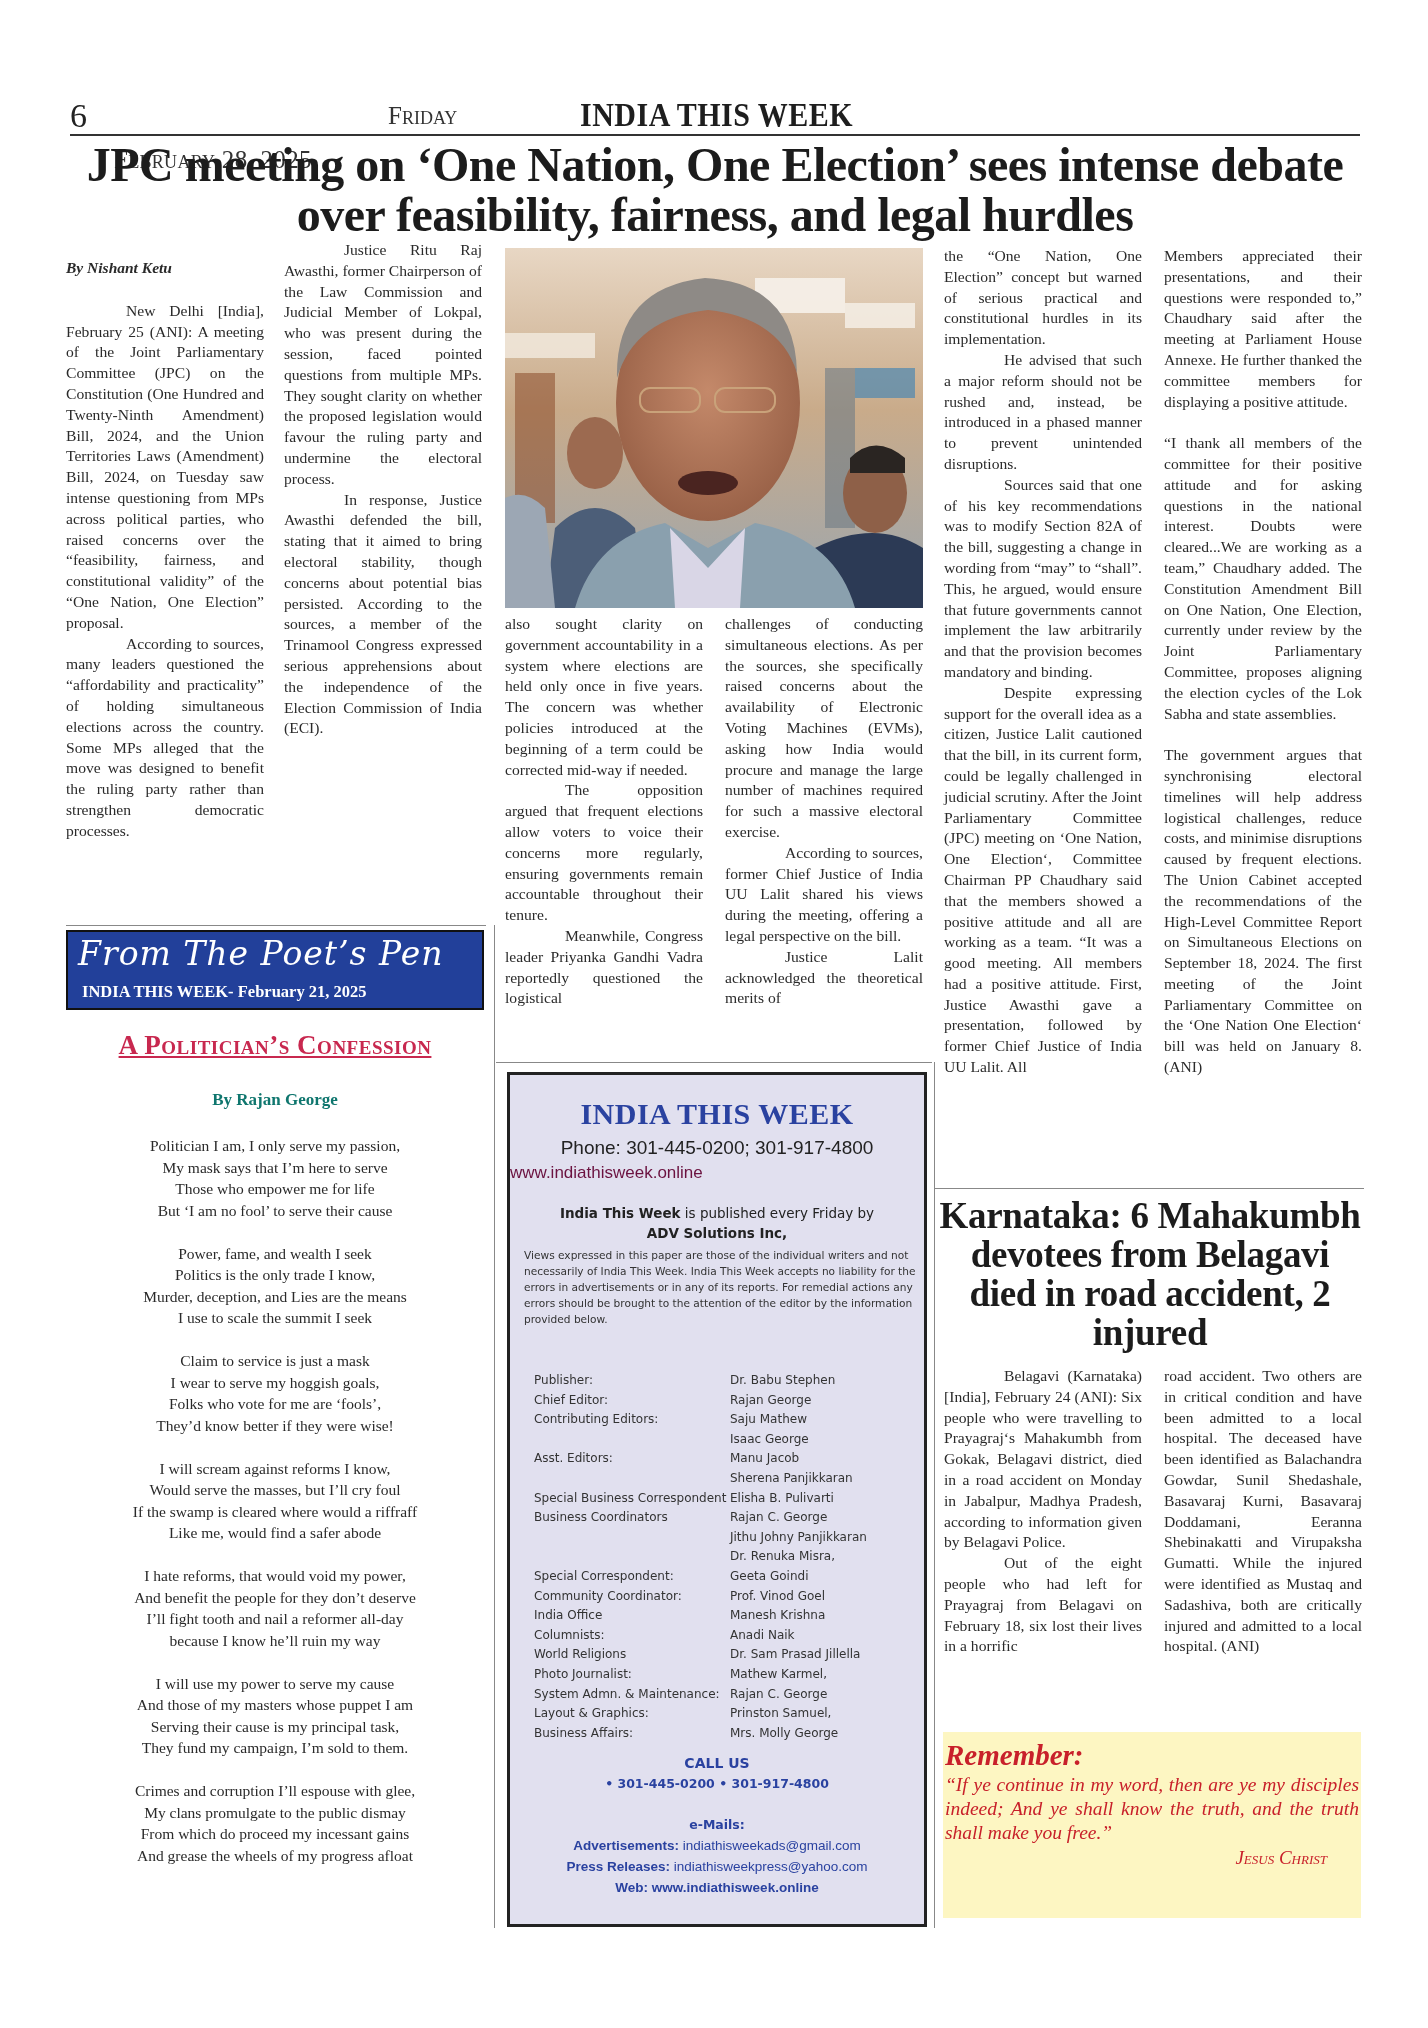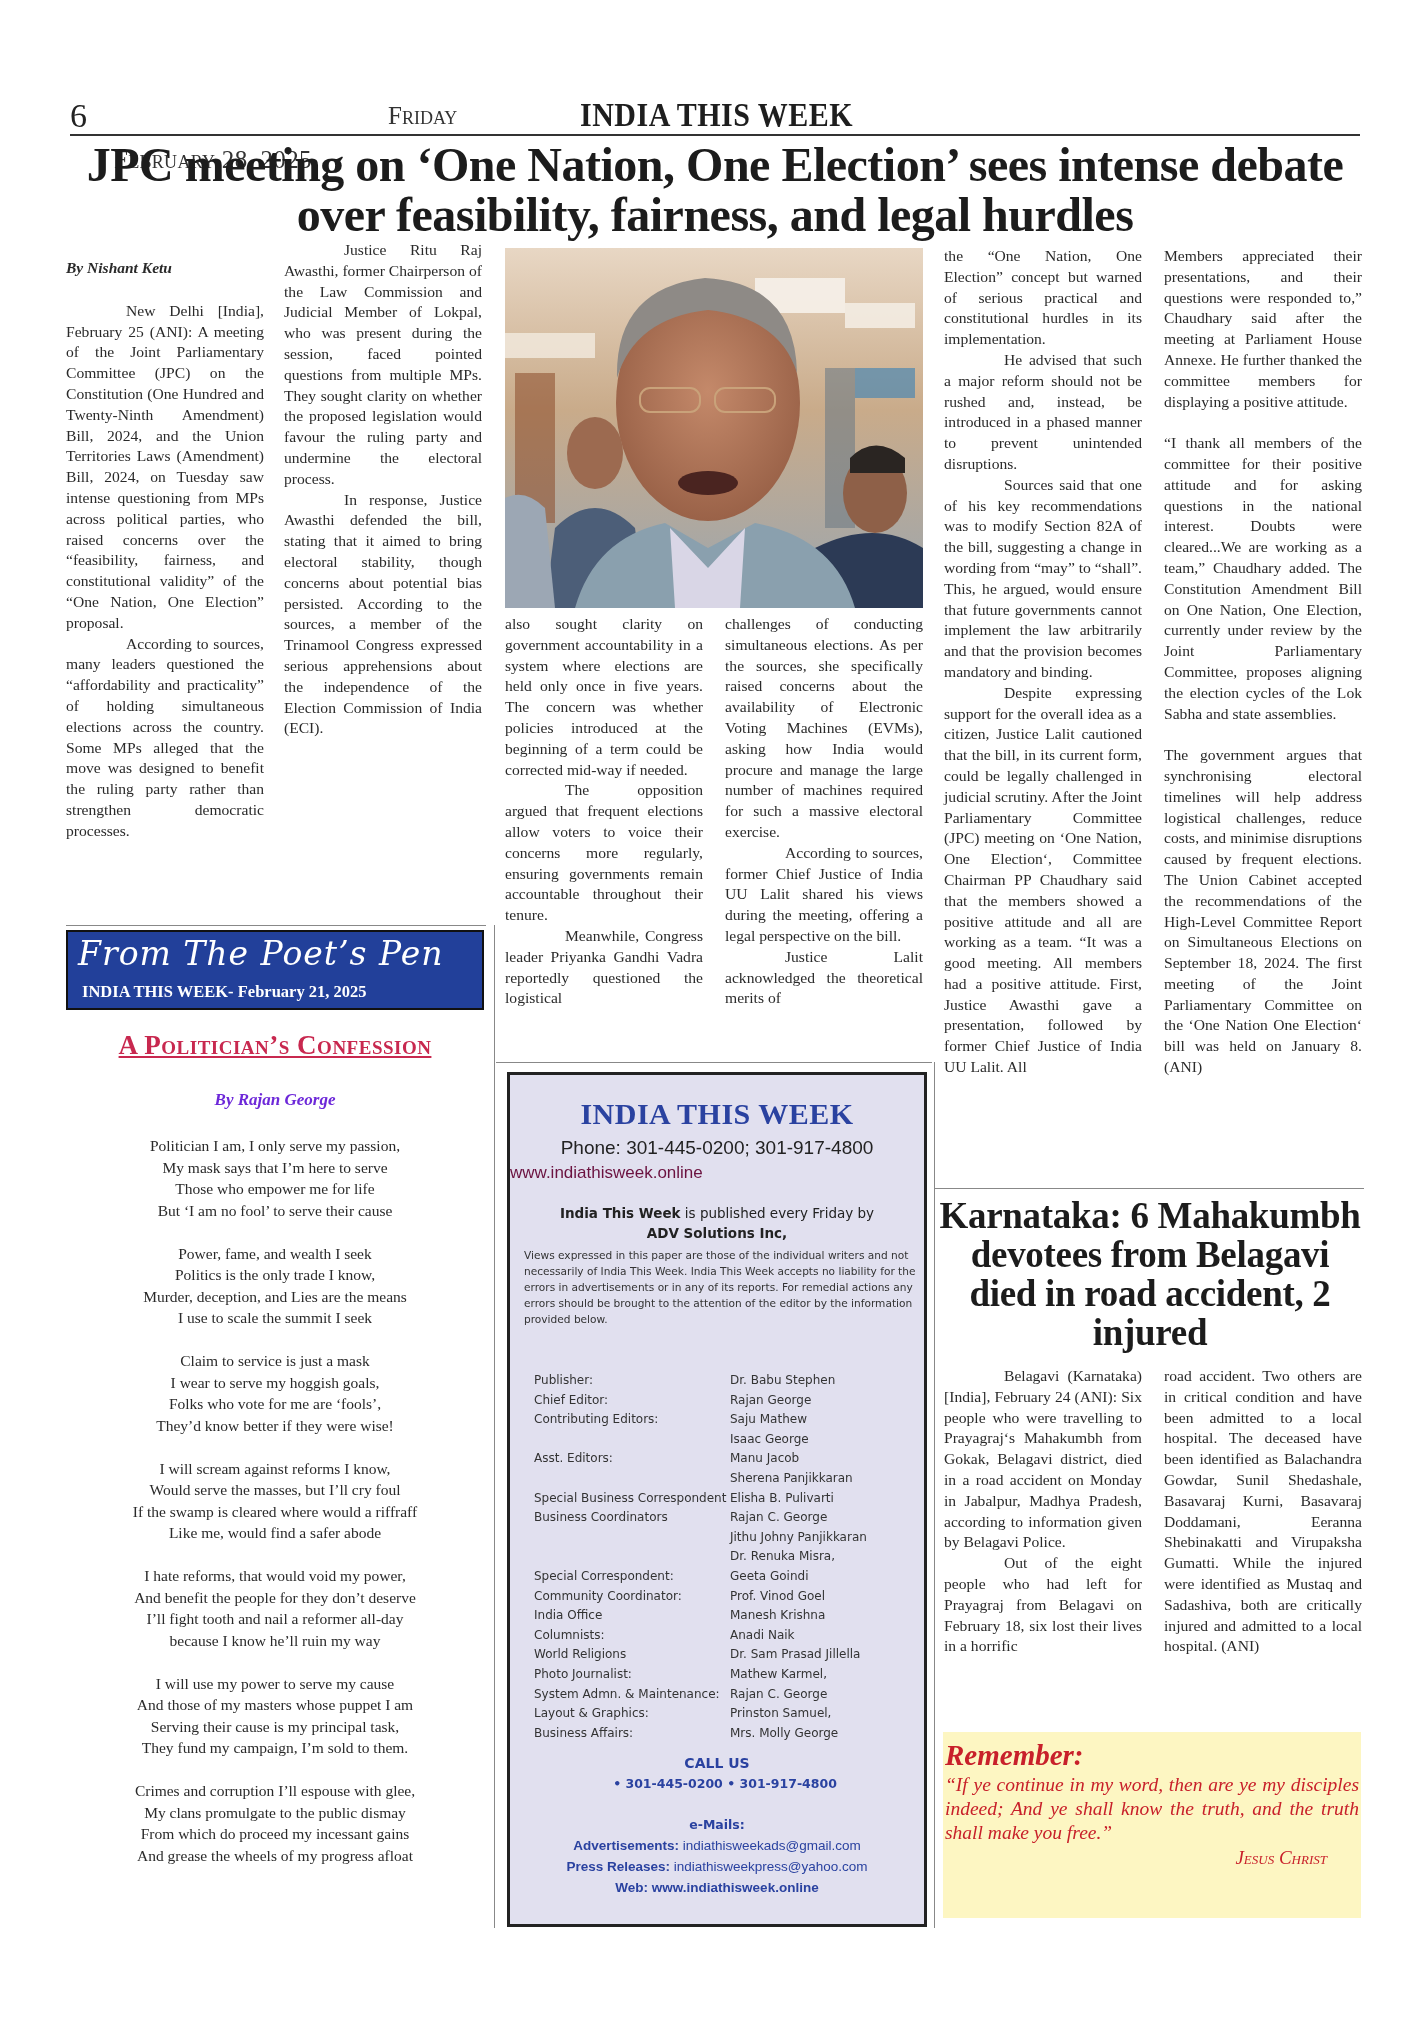--- a/index.html
+++ b/index.html
@@ -25,39 +25,39 @@
   .photo { position: absolute; left: 505px; top: 248px; width: 418px; height: 360px; overflow: hidden; background: #b9a48a; }
 
   .rule-h { position: absolute; border-top: 1px solid #888; height: 0; }
   .rule-v { position: absolute; border-left: 1px solid #888; width: 0; }
 
   
   .poet-banner { position: absolute; left: 66px; top: 930px; width: 418px; height: 80px; background: #22409a; border: 2px solid #111; }
   .poet-banner .script { position: absolute; left: 10px; top: 2px; font-family: "DejaVu Serif", serif; font-style: italic; font-size: 33px; color: #fff; letter-spacing: 1px; }
   .poet-banner .sub { position: absolute; left: 14px; top: 50px; font-size: 16.5px; font-weight: bold; color: #fff; }
   .poem-title { position: absolute; left: 66px; top: 1030px; width: 418px; text-align: center; font-size: 27px; font-weight: bold; font-variant: small-caps; color: #c8284f; letter-spacing: 0.5px; text-decoration: underline; }
-  .poem-by { position: absolute; left: 66px; top: 1090px; width: 418px; text-align: center; font-size: 17px; font-style: italic; font-weight: bold; color: #6d28d9; }
+  .poem-by { position: absolute; left: 66px; top: 1090px; width: 418px; text-align: center; font-size: 17px; font-weight: bold; color: #0f766e; }
   .poem { position: absolute; left: 66px; top: 1135px; width: 418px; text-align: center; font-size: 15.5px; line-height: 21.5px; color: #2a2a2a; }
   .poem .stanza { margin-bottom: 21.5px; }
 
   
   .info-box { position: absolute; left: 507px; top: 1072px; width: 420px; height: 855px; background: #e1e0ef; border: 3px solid #222; }
   .info-box .ibrand { position: absolute; left: 0; top: 22px; width: 100%; text-align: center; font-size: 30px; font-weight: bold; color: #2a42a0; letter-spacing: 0.5px; }
   .info-box .iphone { position: absolute; left: 0; top: 62px; width: 100%; text-align: center; font-family: "Liberation Sans", sans-serif; font-size: 19px; color: #222; }
   .info-box .iweb { position: absolute; left: 0; top: 88px; width: 100%; text-align: left; font-family: "Liberation Sans", sans-serif; font-size: 17px; color: #6b1240; }
   .info-box .ipub { position: absolute; left: 0; top: 130px; width: 100%; text-align: center; font-family: "DejaVu Sans", sans-serif; font-size: 13.5px; color: #222; }
   .info-box .ipub b { font-weight: bold; }
   .info-box .iadv { position: absolute; left: 0; top: 150px; width: 100%; text-align: center; font-family: "DejaVu Sans", sans-serif; font-size: 13.5px; font-weight: bold; color: #222; }
   .info-box .idisc { position: absolute; left: 14px; top: 172px; width: 392px; text-align: left; font-family: "DejaVu Sans", sans-serif; font-size: 10.6px; line-height: 16px; color: #333; }
   .staff { position: absolute; left: 24px; top: 296px; width: 380px; font-family: "DejaVu Sans", sans-serif; font-size: 12px; line-height: 19.6px; color: #333; }
   .staff .row { display: flex; }
   .staff .role { width: 196px; white-space: nowrap; }
   .staff .name { white-space: nowrap; text-align: right; }
   .info-box .callus { position: absolute; left: 0; top: 680px; width: 100%; text-align: center; font-family: "DejaVu Sans", sans-serif; font-size: 14px; font-weight: bold; color: #2a42a0; }
-  .info-box .callnums { position: absolute; left: 8px; top: 701px; width: 100%; text-align: center; font-family: "DejaVu Sans", sans-serif; font-size: 12.5px; font-weight: bold; color: #2a42a0; }
+  .info-box .callnums { position: absolute; left: 0; top: 701px; width: 100%; text-align: center; font-family: "DejaVu Sans", sans-serif; font-size: 12.5px; font-weight: bold; color: #2a42a0; }
   .info-box .emails { position: absolute; left: 0; top: 742px; width: 100%; text-align: center; font-family: "DejaVu Sans", sans-serif; font-size: 12.5px; font-weight: bold; color: #2a42a0; }
   .info-box .eline { position: absolute; left: 0; width: 100%; text-align: center; font-family: "Liberation Sans", sans-serif; font-size: 13.5px; color: #2a42a0; white-space: nowrap; }
   .info-box .eline b { font-weight: bold; }
 
   
   .k-head { position: absolute; left: 936px; top: 1196px; width: 428px; text-align: center; font-size: 37px; line-height: 39px; font-weight: bold; color: #1c1c1c; letter-spacing: -0.3px; }
 
   
   .remember { position: absolute; left: 943px; top: 1732px; width: 418px; height: 186px; background: #fdf6c2; padding: 6px 2px 0 2px; }
   .remember .rtitle { font-size: 29px; font-weight: bold; font-style: italic; color: #c8202a; line-height: 34px; }

